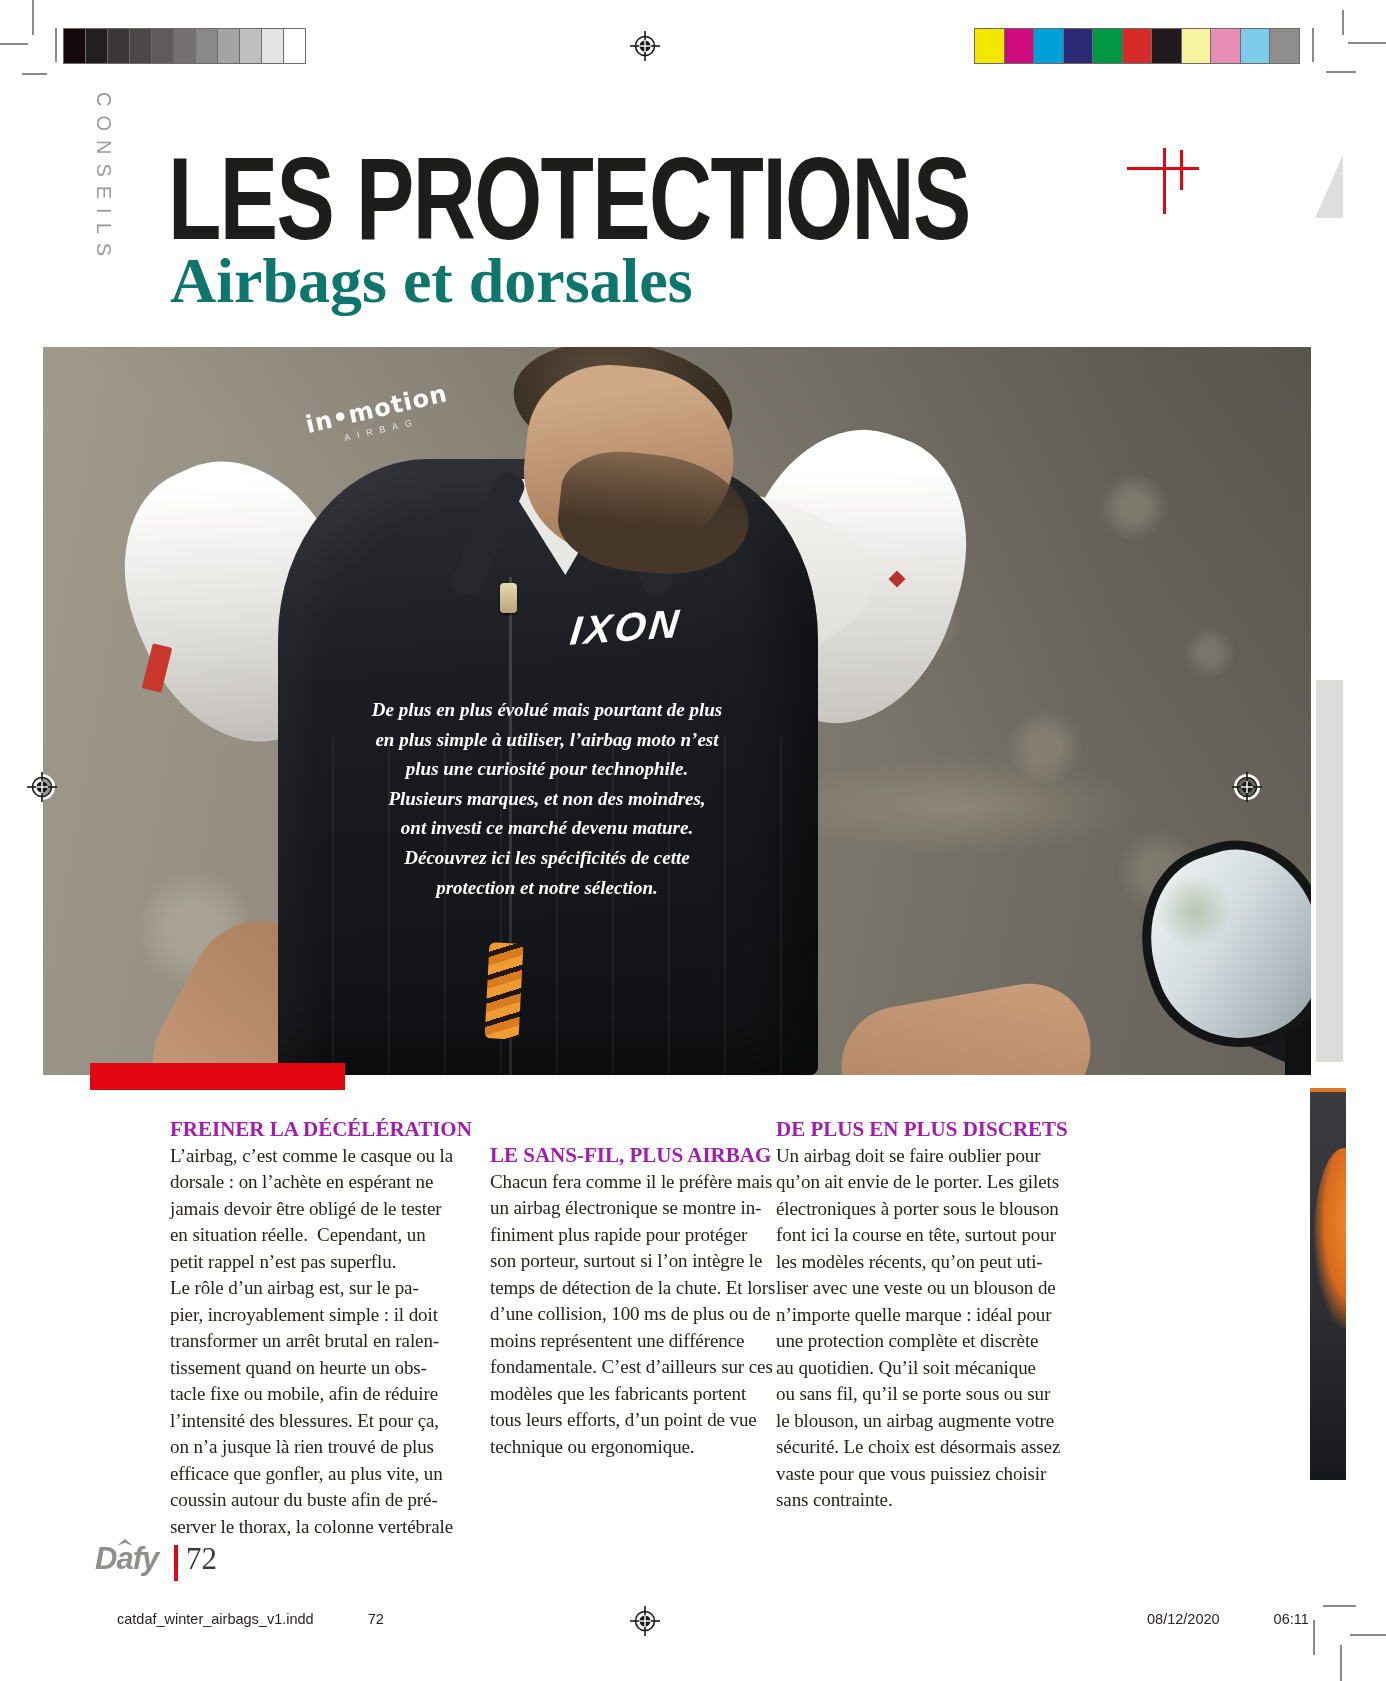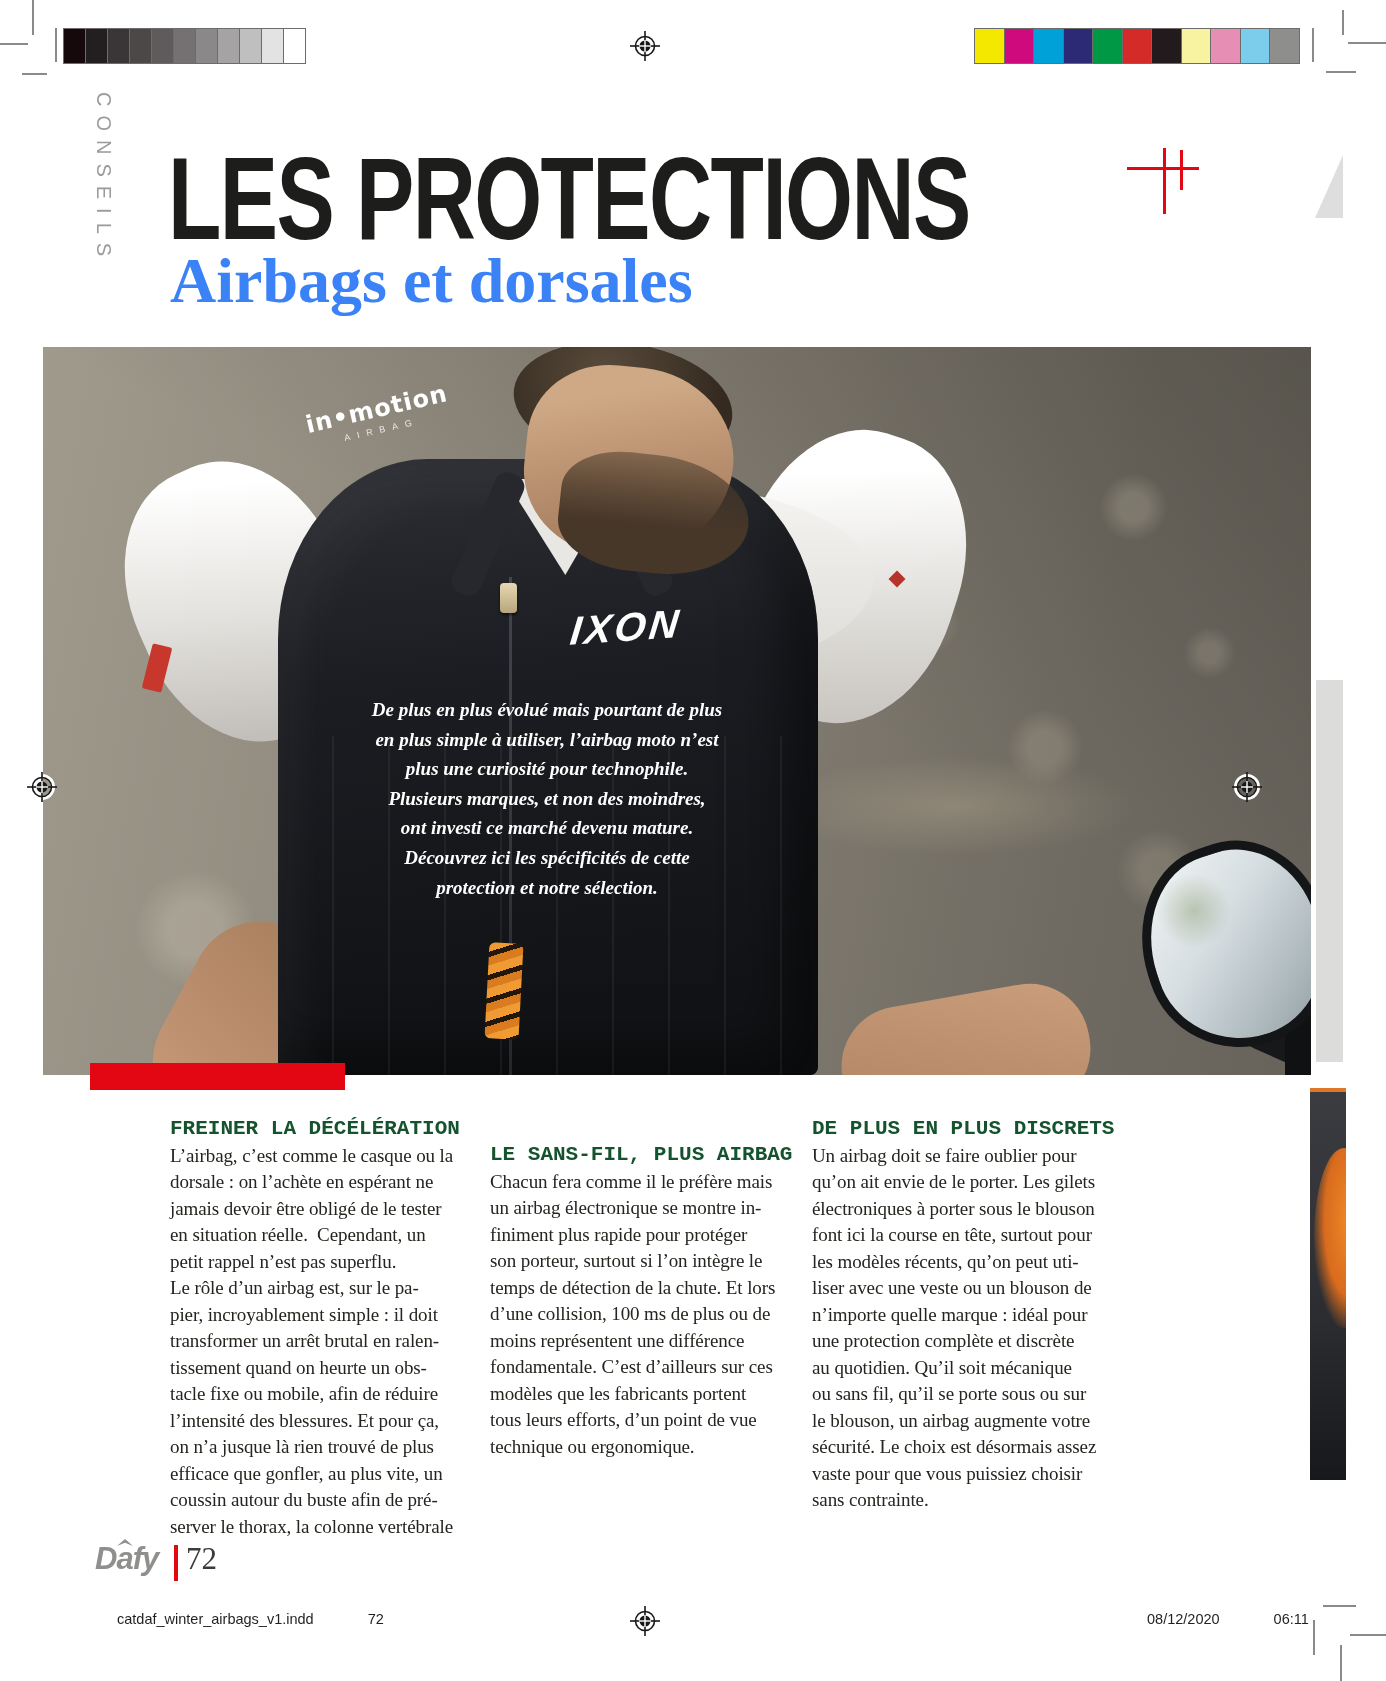--- a/index.html
+++ b/index.html
@@ -12,21 +12,21 @@
   .swatch{height:100%;flex:1 1 auto;border:1px solid #6e6c6a;margin-left:-1px;}
   .reg{position:absolute;width:30px;height:30px;}
 
   
   .vertical-label{position:absolute;left:92px;top:92px;height:210px;
     writing-mode:vertical-rl;text-orientation:sideways;
     font-size:20px;letter-spacing:9px;color:#9c9b9a;font-weight:400;}
   .title{position:absolute;left:168px;top:140px;font-weight:700;font-size:112px;line-height:1;
     color:#1d1d1b;letter-spacing:-2px;transform:scale(0.78,1.05);transform-origin:left top;white-space:nowrap;}
   .subtitle{position:absolute;left:170px;top:246px;font-family:"Liberation Serif",serif;
-    font-weight:700;font-size:64px;color:#3b82f6;line-height:1.1;white-space:nowrap;text-align:center;}
+    font-weight:700;font-size:64px;color:#0f766e;line-height:1.1;white-space:nowrap;text-align:center;}
   .red-cross-h{position:absolute;left:1127px;top:167px;width:72px;height:2.5px;background:#e30613;}
   .red-cross-v1{position:absolute;left:1163px;top:148px;width:2.5px;height:66px;background:#e30613;}
   .red-cross-v2{position:absolute;left:1180px;top:150px;width:2.5px;height:40px;background:#e30613;}
   .gray-triangle{position:absolute;left:1315px;top:155px;width:28px;height:63px;background:#dedede;
     clip-path:polygon(100% 0,100% 100%,0 100%);}
   .gray-strip{position:absolute;left:1316px;top:680px;width:27px;height:382px;background:#dcdcdb;}
 
   
   .photo{position:absolute;left:43px;top:347px;width:1268px;height:728px;overflow:hidden;
     background:linear-gradient(100deg,#a09a8d 0%,#908a7e 30%,#827c71 55%,#6f6b62 80%,#67635b 100%);}
@@ -101,23 +101,23 @@
   .red-bar{position:absolute;left:90px;top:1063px;width:255px;height:27px;background:#e30613;z-index:5;}
 
   
   .bleed-product{position:absolute;left:1310px;top:1088px;width:36px;height:392px;overflow:hidden;
     background:linear-gradient(180deg,#e0762a 0,#e0762a 4px,#3a3c40 4px,#33353a 30%,#2a2c30 60%,#17181b 100%);}
   .bleed-product::after{content:"";position:absolute;left:4px;top:60px;width:60px;height:180px;
     border-radius:50%;background:radial-gradient(ellipse at 60% 40%,#f08a28 0%,#d96b1e 50%,rgba(60,40,30,0) 75%);}
 
   
   .col{position:absolute;top:1116px;width:318px;color:#26241f;}
-  .col-1{left:170px;} .col-2{left:490px;} .col-3{left:812px;}
-  .col-heading{font-family:Liberation Mono, monospace;font-weight:700;font-size:21px;
-    line-height:26.5px;color:#14532d;}
+  .col-1{left:170px;} .col-2{left:490px;} .col-3{left:776px;}
+  .col-heading{font-family:Liberation Serif, serif;font-weight:700;font-size:21px;
+    line-height:26.5px;color:#a21caf;}
   .col-body{font-family:"Liberation Serif",serif;font-size:19px;line-height:26.5px;
     white-space:pre;letter-spacing:-0.1px;}
   .col-gap{height:26px;}
 
   
   .brand-logo{position:absolute;left:95px;top:1541px;font-style:italic;font-weight:700;
     font-size:31px;color:#8f8f8e;letter-spacing:-1px;}
   .brand-logo::before{content:"";position:absolute;left:22px;top:-2px;width:16px;height:7px;
     background:#8f8f8e;clip-path:polygon(0 100%,50% 0,100% 100%,50% 55%);}
   .page-divider{position:absolute;left:174px;top:1545px;width:4px;height:36px;background:#e30613;}

